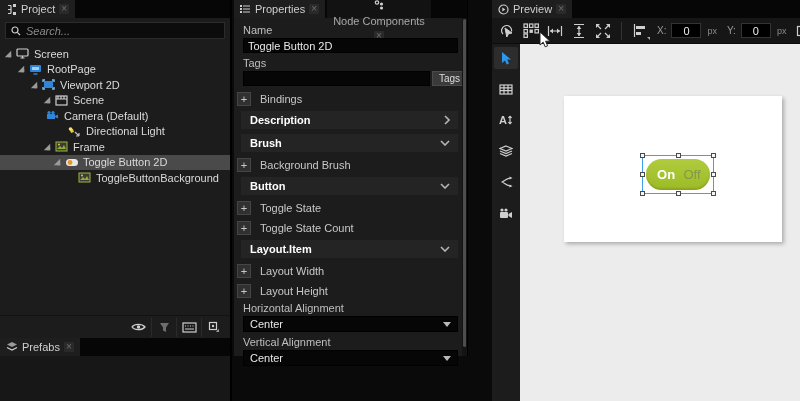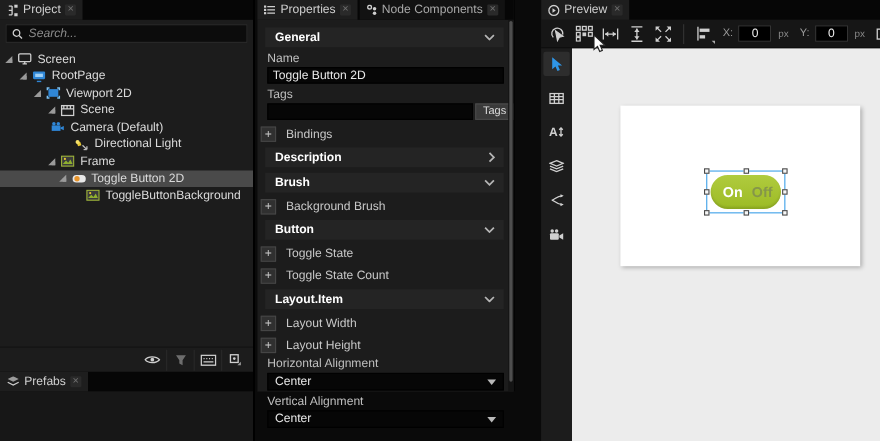--- a/index.html
+++ b/index.html
@@ -8,21 +8,21 @@
   .app { position:relative; width:800px; height:401px; background:#0a0a0a; }
 
   
   .col-left  { position:absolute; left:0;   top:0; width:232px; height:401px; background:#1c1c1c; display:flex; flex-direction:column; border-right:2px solid #000; }
   .col-mid   { position:absolute; left:234px; top:0; width:234px; height:356px; background:#1c1c1c; border-right:1px solid #000; }
   .col-right { position:absolute; left:492px; top:0; width:332px; height:401px; background:#1c1c1c; }
 
   
   .tabbar { height:18px; background:#060606; display:flex; align-items:stretch; flex-shrink:0; }
   .tab { display:flex; align-items:center; gap:4px; padding:0 6px; background:#1e1e1e; color:#cfcfcf; font-size:11px; white-space:nowrap; }
-  .tab.inactive { background:#121212; color:#a8a8a8; margin-left:2px; }
+  .tab.inactive { background:#121212; color:#a8a8a8; margin-left:2px;flex-direction:column; }
   .tab .close { color:#6f6f6f; font-size:10px; width:10px; height:10px; line-height:10px; text-align:center; background:#2a2a2a; border-radius:1px; }
   .tab svg { flex-shrink:0; }
 
   
   .search-row { margin:4px 5px 2px 5px; height:17px; background:#0c0c0c; border:1px solid #2b2b2b; display:flex; align-items:center; gap:5px; padding:0 5px; flex-shrink:0; }
   .search-row input { flex:1; background:transparent; border:none; outline:none; color:#cfcfcf; font-size:11px; font-style:italic; font-family:"Liberation Sans",sans-serif; }
   .search-row input::placeholder { color:#8b8b8b; }
   .tree { flex:1; padding-top:5px; overflow:hidden; }
   .tree-row { height:15.5px; display:flex; align-items:center; cursor:default; }
   .tree-row.selected { background:#4a4a4a; }
@@ -66,21 +66,21 @@
   .tool-strip { width:28px; background:#1c1c1c; display:flex; flex-direction:column; align-items:center; padding-top:3px; gap:9px; flex-shrink:0; }
   .strip-btn { width:24px; height:22px; display:flex; align-items:center; justify-content:center; border-radius:2px; }
   .strip-btn.sel { background:#2d2d2d; }
   .canvas { position:relative; flex:1; background:#ececec; overflow:hidden; }
   .artboard { position:absolute; left:44px; top:52px; width:218px; height:146px; background:#fff; box-shadow:1.5px 2px 4px rgba(0,0,0,0.28); }
   .sel-box { position:absolute; left:122px; top:111px; width:72px; height:39px; border:1px solid #3da0e8; }
   .pill { position:absolute; left:3px; top:3px; right:3px; bottom:3px; border-radius:17px;
           background:linear-gradient(#b0cb3e,#9cbb25); box-shadow:inset 0 -2px 2px rgba(0,0,0,0.12);
           display:flex; align-items:center; }
   .pill .on  { font-weight:bold; font-size:13px; color:#fff; margin-left:11px; letter-spacing:0.2px; }
-  .pill .off { font-weight:bold; font-size:13px; color:#85964a; margin-left:8px; }
+  .pill .off { font-weight:normal; font-size:13px; color:#85964a; margin-left:8px; }
   .hd { position:absolute; width:5px; height:5px; background:#f7f7f7; border:1px solid #4a4a4a; }
   .os-cursor { position:absolute; left:47px; top:31px; z-index:9; }
 
   svg .st { stroke:#cfcfcf; fill:none; stroke-width:1.2; }
   svg .fl { fill:#cfcfcf; }
 </style>
 </head>
 <body>
 
 <div class="app">
@@ -281,26 +281,20 @@
             <circle class="fl" cx="7.5" cy="4" r="1.6"></circle>
             <circle class="fl" cx="7.5" cy="8" r="1.6"></circle>
           </svg>
         <span>Node Components</span>
         <span class="close">×</span>
       </div>
     </div>
 
     <div class="props">
 
-      <div class="sec-h">
-        <span class="t">General</span>
-        <svg width="10" height="6" viewBox="0 0 10 6">
-            <path d="M1 1l4 4 4-4" stroke="#b5b5b5" stroke-width="1.6" fill="none"></path>
-          </svg>
-      </div>
 
       <div class="flabel">Name</div>
       <input class="finput" value="Toggle Button 2D" style="">
 
       <div class="flabel">Tags</div>
       <div class="tags-row">
         <input value="" style="">
         <span class="tags-btn">Tags</span>
       </div>
 

